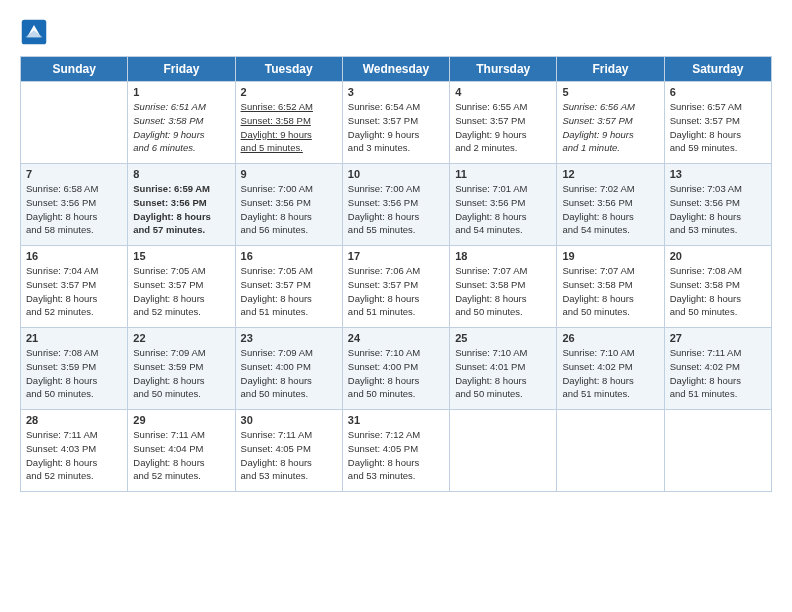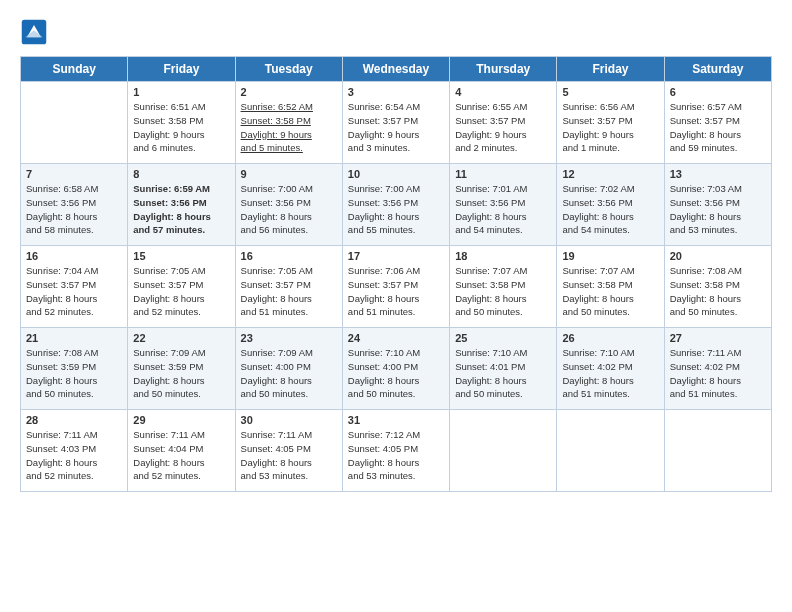--- a/index.html
+++ b/index.html
@@ -114,21 +114,21 @@
           <th>Thursday</th>
           <th>Friday</th>
           <th>Saturday</th>
         </tr>
     </thead>
     <tbody>
     <tr>
           <td></td>
           <td>
             <span class="day-number">1</span>
-            <div class="day-info" style="white-space: pre-line;">Sunrise: 6:51 AM
+            <div class="day-info" style="white-space: pre-line; font-style: italic;">Sunrise: 6:51 AM
 Sunset: 3:58 PM
 Daylight: 9 hours
 and 6 minutes.</div>
           </td>
           <td>
             <span class="day-number">2</span>
             <div class="day-info" style="white-space: pre-line; text-decoration: underline;">Sunrise: 6:52 AM
 Sunset: 3:58 PM
 Daylight: 9 hours
 and 5 minutes.</div>
@@ -142,21 +142,21 @@
           </td>
           <td>
             <span class="day-number">4</span>
             <div class="day-info" style="white-space: pre-line;">Sunrise: 6:55 AM
 Sunset: 3:57 PM
 Daylight: 9 hours
 and 2 minutes.</div>
           </td>
           <td>
             <span class="day-number">5</span>
-            <div class="day-info" style="white-space: pre-line;">Sunrise: 6:56 AM
+            <div class="day-info" style="white-space: pre-line; font-style: italic;">Sunrise: 6:56 AM
 Sunset: 3:57 PM
 Daylight: 9 hours
 and 1 minute.</div>
           </td>
           <td>
             <span class="day-number">6</span>
             <div class="day-info" style="white-space: pre-line;">Sunrise: 6:57 AM
 Sunset: 3:57 PM
 Daylight: 8 hours
 and 59 minutes.</div>

